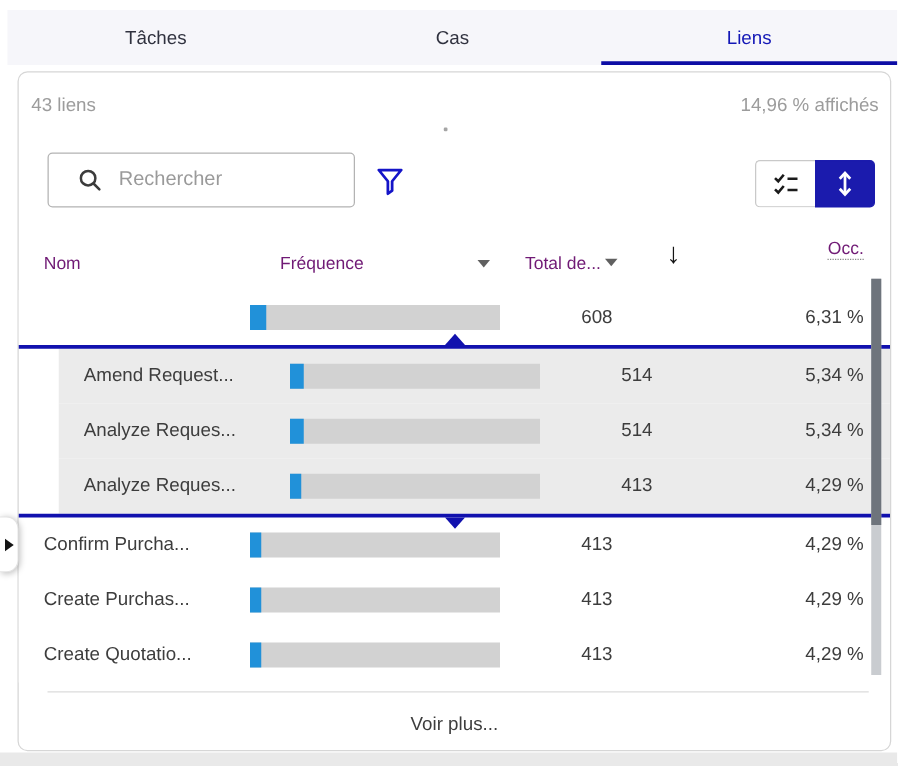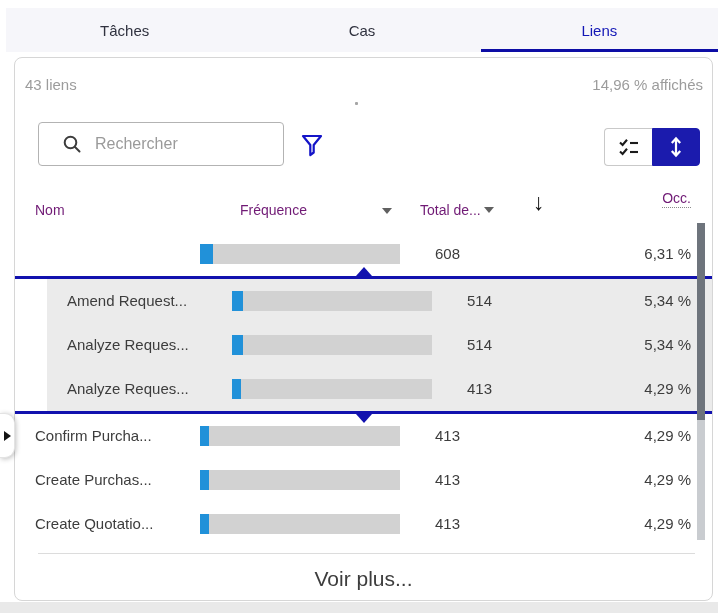--- a/index.html
+++ b/index.html
@@ -29,48 +29,48 @@
   .filter-btn { position:absolute; left:281px; top:71px; width:34px; height:32px; background:none; border:none; padding:4px; cursor:pointer; }
   .view-group { position:absolute; right:12px; top:70px; height:38px; display:flex; }
   .view-btn { width:48px; height:38px; display:flex; align-items:center; justify-content:center;
               background:#fff; border:1px solid #c9c9c9; padding:0; cursor:pointer; }
   .view-btn.first { border-radius:4px 0 0 4px; border-right:none; }
   .view-btn.active { background:#1b1bad; border-color:#1b1bad; border-radius:0 4px 4px 0; }
 
   
   .thead { position:absolute; left:0; right:0; top:132px; height:42px; font-size:14px; color:#701a75; }
   .th-nom  { position:absolute; left:20px;  top:12px; }
-  .th-freq { position:absolute; left:225px; top:12px; }
+  .th-freq { position:absolute; left:209px; top:12px; }
   .caret { display:inline-block; width:0; height:0; border-left:5px solid transparent; border-right:5px solid transparent; border-top:6px solid #606060; }
   .th-freq-caret { position:absolute; left:367px; top:18px; cursor:pointer; }
   .th-total { position:absolute; left:405px; top:12px; display:flex; align-items:center; gap:3px; cursor:pointer; }
   .sort-arrow { position:absolute; left:518px; top:1px; font-size:23px; color:#141414; cursor:pointer; line-height:1; }
   .sort-arrow::before { content:"\2193"; }
   .th-occ { position:absolute; right:21px; top:0; border-bottom:1px dotted #8a8a8a; padding-bottom:1px; cursor:pointer; }
 
   
   .rows { position:absolute; left:0; right:0; top:174px; }
   .row { position:relative; height:44px; background:#fff; }
   .row.selected { background:#ebebeb;margin-left:32px; }
   .row-name { position:absolute; left:20px; top:13px; font-size:15px; color:#3d3d3d; white-space:nowrap; max-width:165px; overflow:hidden; }
   .bar-track { position:absolute; left:185px; top:12px; width:200px; height:20px; background:#d2d2d2; }
   .bar-fill { position:absolute; left:0; top:0; height:20px; background:#2191d9; }
-  .row-total { position:absolute; left:420px; top:13px; width:85px; text-align:left; font-size:15px; color:#3d3d3d; }
+  .row-total { position:absolute; left:420px; top:13px; width:85px; text-align:center; font-size:15px; color:#3d3d3d; }
   .row-occ { position:absolute; right:21px; top:13px; font-size:15px; color:#3d3d3d; }
 
   .range-divider { position:relative; height:3px; background:#1111ae; z-index:3; cursor:row-resize; }
   .range-divider .tri { position:absolute; left:50%; transform:translateX(-50%); width:0; height:0;
                         border-left:8px solid transparent; border-right:8px solid transparent; }
   .range-divider.up .tri   { bottom:3px; border-bottom:9px solid #1111ae; }
   .range-divider.down .tri { top:3px;    border-top:9px solid #1111ae; }
 
   
   .more-divider { position:absolute; left:23px; right:17px; top:495px; height:1px; background:#dcdcdc; }
   .voir-plus { position:absolute; left:0; right:0; top:500px; height:42px; background:none; border:none;
-               font-size:21px; color:#3d3d3d; font-family:inherit; cursor:pointer; }
+               font-size:15px; color:#3d3d3d; font-family:inherit; cursor:pointer; }
 
   
   .scrollbar { position:absolute; left:682px; top:165px; width:8px; height:317px; background:#c9ccd0; z-index:4; }
   .scroll-thumb { position:absolute; left:0; top:0; width:8px; height:197px; background:#6e747c; cursor:grab; }
 
   
   .edge-expander { position:absolute; left:0; top:413px; width:15px; height:45px; background:#fff;
                    border:1px solid #e3e3e3; border-left:none; border-radius:0 10px 10px 0;
                    box-shadow:1px 1px 5px rgba(0,0,0,.25); display:flex; align-items:center; justify-content:center;
                    padding:0; cursor:pointer; z-index:6; }

